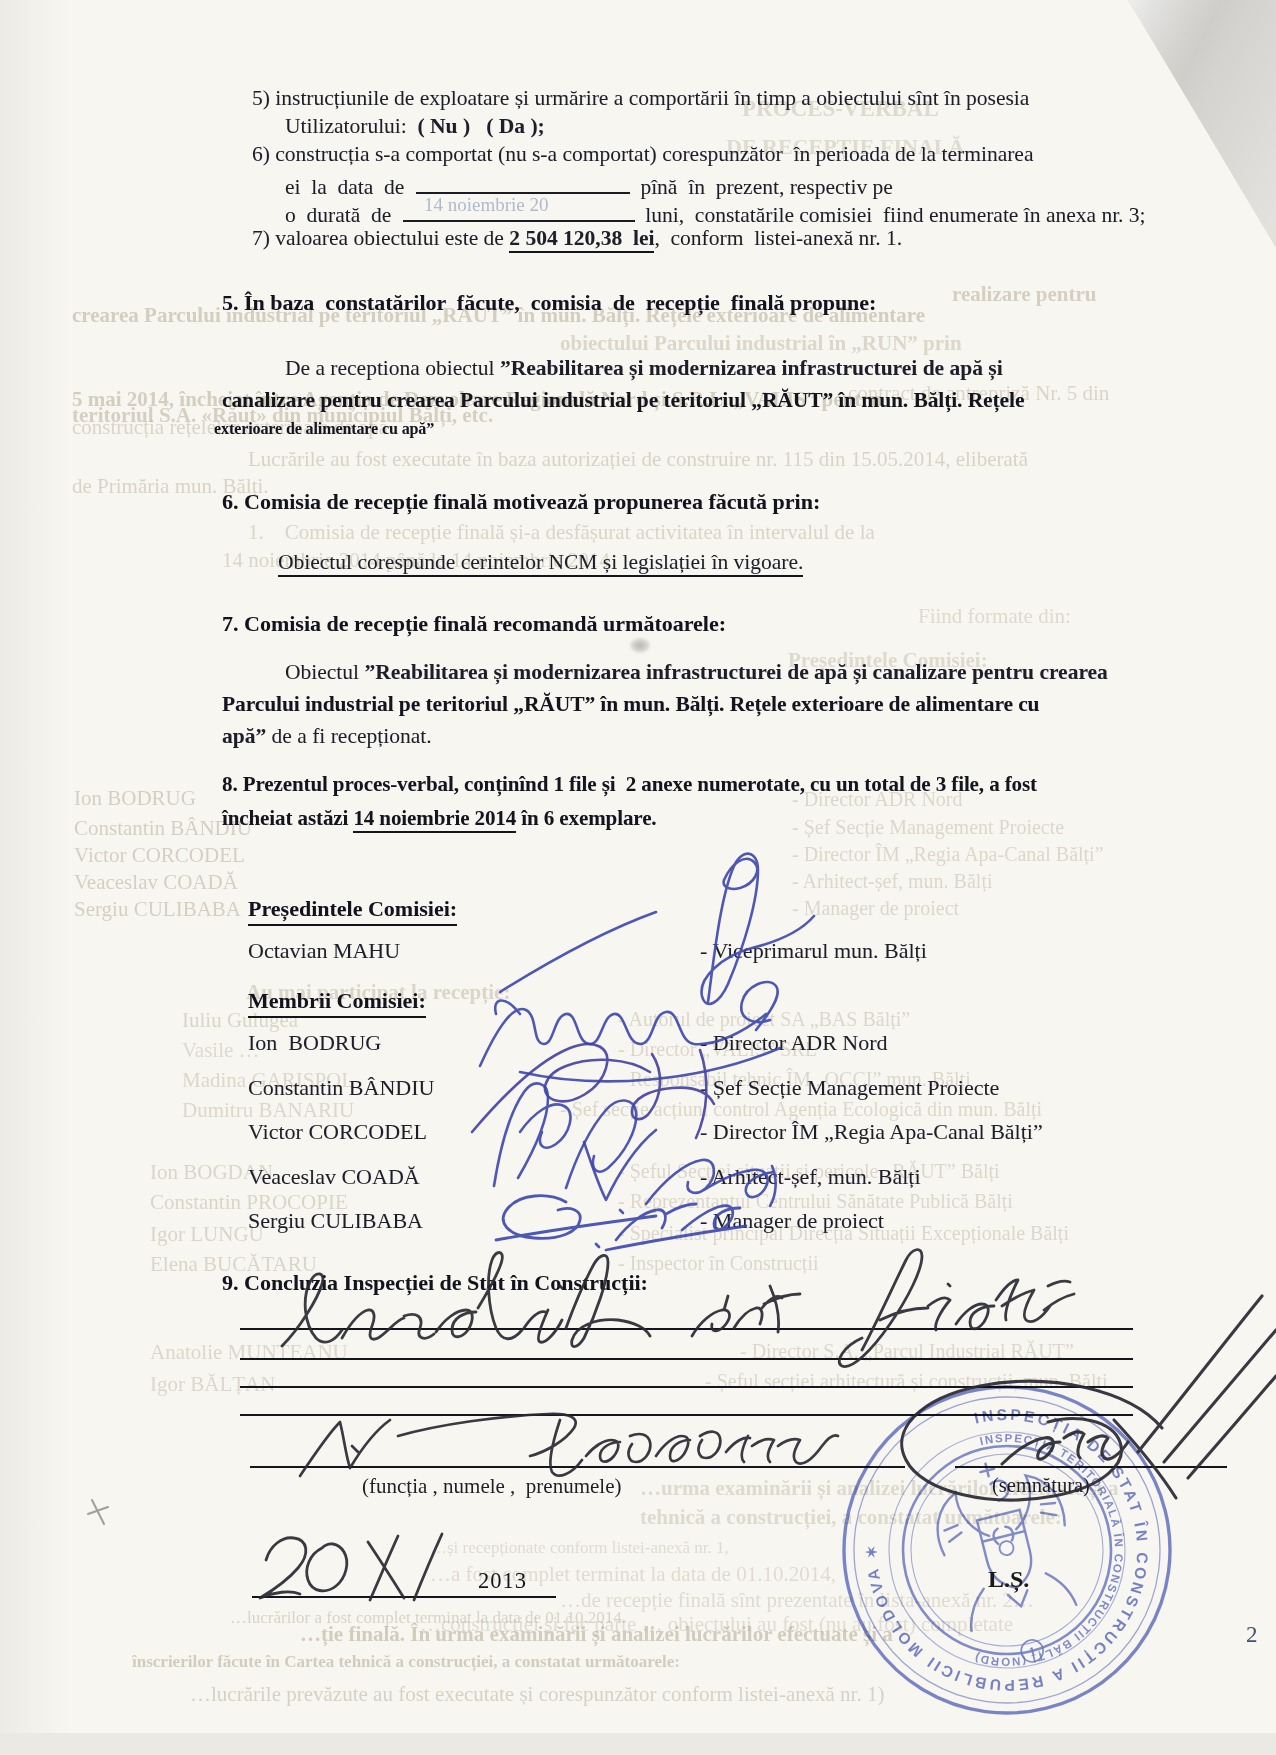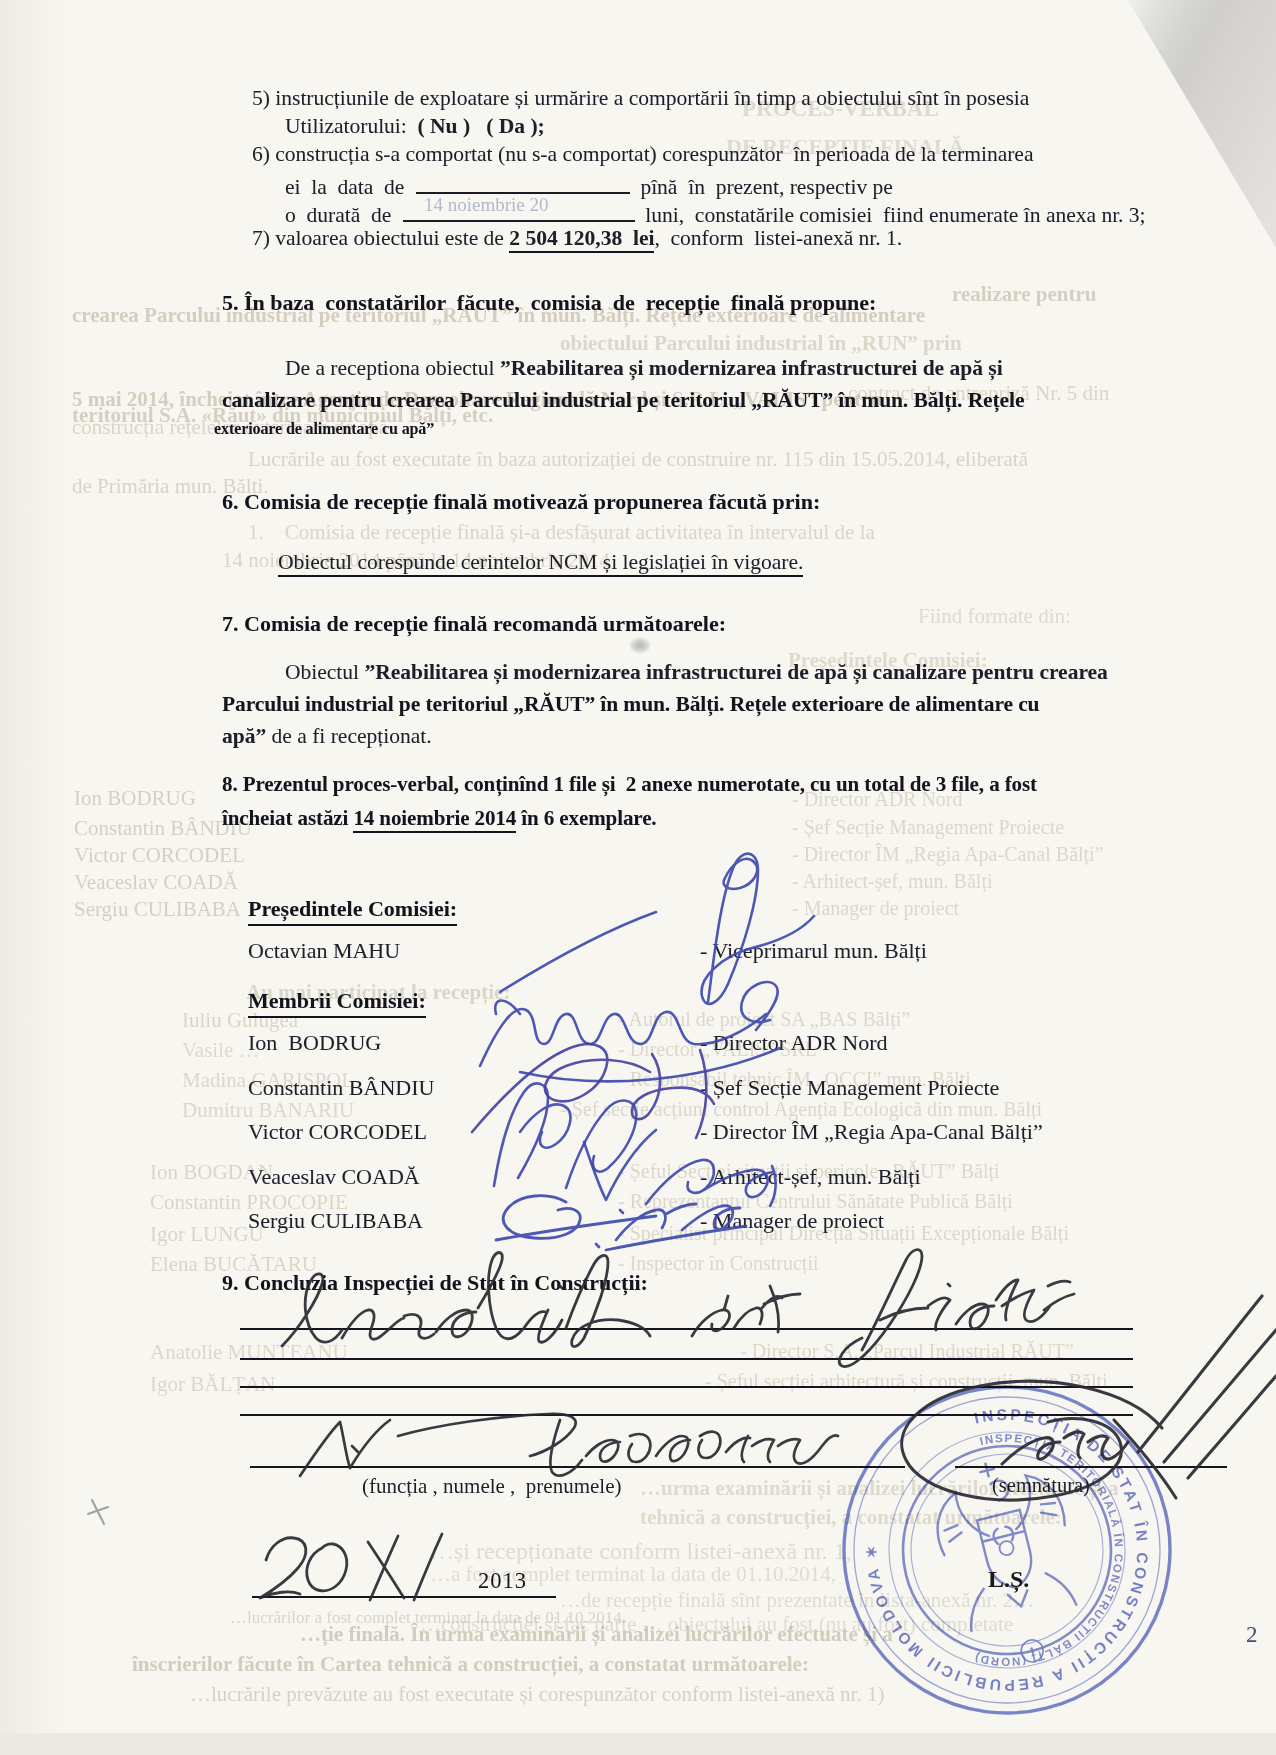--- a/index.html
+++ b/index.html
@@ -85,26 +85,26 @@
       <span style="left: 150px; top: 1222px; font-size: 21px; font-weight: 400; opacity: 0.34; color: rgb(165, 151, 122);">Igor LUNGU</span>
       <span style="left: 618px; top: 1222px; font-size: 20px; font-weight: 400; opacity: 0.32; color: rgb(165, 151, 122);">- Specialist principal Direcția Situații Excepționale Bălți</span>
       <span style="left: 150px; top: 1252px; font-size: 21px; font-weight: 400; opacity: 0.34; color: rgb(165, 151, 122);">Elena BUCĂTARU</span>
       <span style="left: 618px; top: 1252px; font-size: 20px; font-weight: 400; opacity: 0.32; color: rgb(165, 151, 122);">- Inspector în Construcții</span>
       <span style="left: 150px; top: 1340px; font-size: 21px; font-weight: 400; opacity: 0.32; color: rgb(165, 151, 122);">Anatolie MUNTEANU</span>
       <span style="left: 740px; top: 1340px; font-size: 20px; font-weight: 400; opacity: 0.32; color: rgb(165, 151, 122);">- Director S.A. „Parcul Industrial RĂUT”</span>
       <span style="left: 150px; top: 1372px; font-size: 21px; font-weight: 400; opacity: 0.32; color: rgb(165, 151, 122);">Igor BĂLȚAN</span>
       <span style="left: 705px; top: 1370px; font-size: 20px; font-weight: 400; opacity: 0.32; color: rgb(165, 151, 122);">- Șeful secției arhitectură și construcții, mun. Bălți</span>
       <span style="left: 640px; top: 1476px; font-size: 21px; font-weight: 700; opacity: 0.3; color: rgb(165, 151, 122);">…urma examinării și analizei lucrărilor efectuate și a</span>
       <span style="left: 640px; top: 1505px; font-size: 21px; font-weight: 700; opacity: 0.3; color: rgb(165, 151, 122);">tehnică a construcției, a constatat următoarele:</span>
-      <span style="left: 430px; top: 1538px; font-size: 24px; font-weight: 400; opacity: 0.28; color: rgb(165, 151, 122);">…și recepționate conform listei-anexă nr. 1,</span>
+      <span style="left: 430px; top: 1538px; font-size: 17px; font-weight: 400; opacity: 0.28; color: rgb(165, 151, 122);">…și recepționate conform listei-anexă nr. 1,</span>
       <span style="left: 430px; top: 1562px; font-size: 21px; font-weight: 400; opacity: 0.28; color: rgb(165, 151, 122);">…a fost complet terminat la data de 01.10.2014,</span>
       <span style="left: 560px; top: 1588px; font-size: 21px; font-weight: 400; opacity: 0.28; color: rgb(165, 151, 122);">…de recepție finală sînt prezentate în lista-anexă nr. 2…</span>
       <span style="left: 420px; top: 1612px; font-size: 21px; font-weight: 400; opacity: 0.28; color: rgb(165, 151, 122);">…construcției și fac parte … obiectului au fost (nu au fost) completate</span>
       <span style="left: 300px; top: 1622px; font-size: 21px; font-weight: 700; opacity: 0.44; color: rgb(165, 151, 122);">…ție finală. În urma examinării și analizei lucrărilor efectuate și a</span>
-      <span style="left: 132px; top: 1652px; font-size: 21px; font-weight: 700; opacity: 0.44; color: rgb(165, 151, 122);">înscrierilor făcute în Cartea tehnică a construcției, a constatat următoarele:</span>
+      <span style="left: 132px; top: 1652px; font-size: 17px; font-weight: 700; opacity: 0.44; color: rgb(165, 151, 122);">înscrierilor făcute în Cartea tehnică a construcției, a constatat următoarele:</span>
       <span style="left: 190px; top: 1682px; font-size: 21px; font-weight: 400; opacity: 0.38; color: rgb(165, 151, 122);">…lucrările prevăzute au fost executate și corespunzător conform listei-anexă nr. 1)</span>
       <span style="left: 230px; top: 1608px; font-size: 17px; font-weight: 400; opacity: 0.36; color: rgb(165, 151, 122);">…lucrărilor a fost complet terminat la data de 01.10.2014.</span>
     </div>
 
   <div class="t" style="left:252px;top:86px">5) instrucțiunile de exploatare și urmărire a comportării în timp a obiectului sînt în posesia</div>
   <div class="t" style="left:285px;top:114px"><span>Utilizatorului:  </span><b>( Nu )</b><span>   </span><b>( Da );</b></div>
   <div class="t" style="left:252px;top:142px">6) construcția s-a comportat (nu s-a comportat) corespunzător  în perioada de la terminarea</div>
   <div class="t" style="left:285px;top:170px"><span>ei  la  data  de</span><span class="blank" style="width:214px"></span><span>pînă  în  prezent, respectiv pe</span></div>
   <div class="t" style="left:285px;top:198px"><span>o  durată  de</span><span class="blank" style="width:232px"></span><span>luni,  constatările comisiei  fiind enumerate în anexa nr. 3;</span></div>
   <div class="t" style="left:252px;top:226px"><span>7) valoarea obiectului este de </span><b class="u2">2 504 120,38  lei</b><span>,  conform  listei-anexă nr. 1.</span></div>

